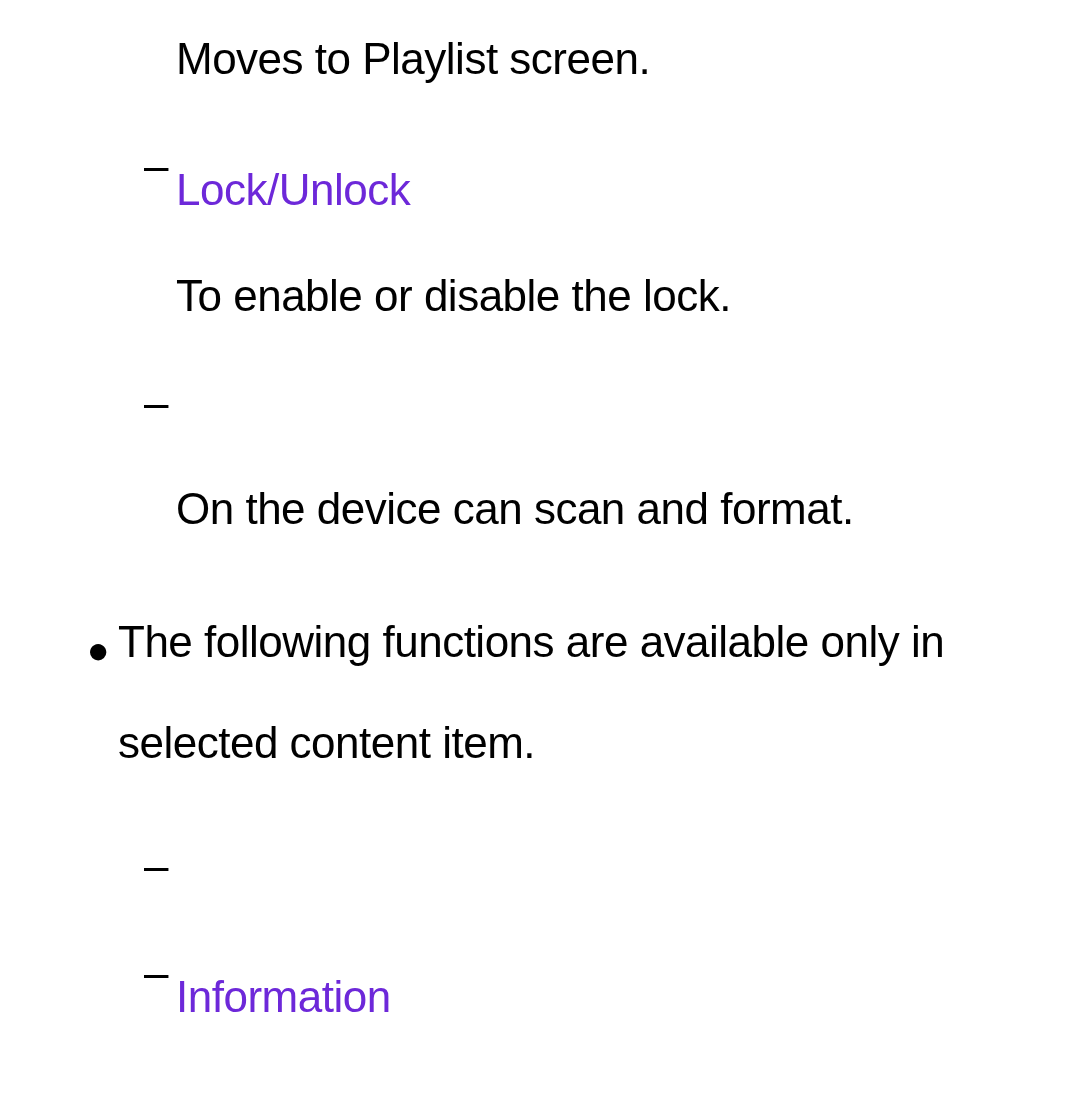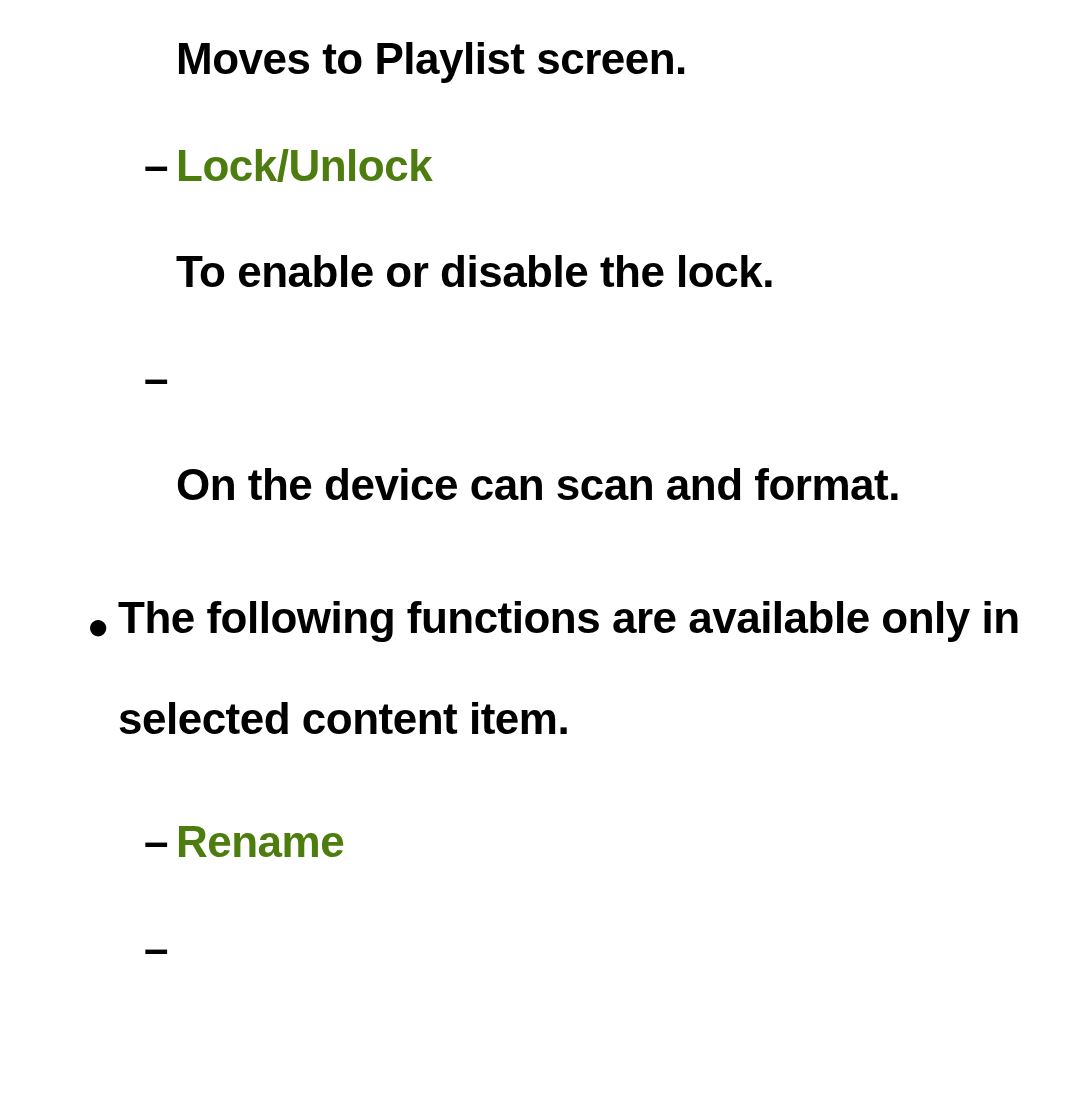--- a/index.html
+++ b/index.html
@@ -13,21 +13,20 @@
     font-size: 44px;
     font-weight: 400;
     font-stretch: condensed;
     letter-spacing: -0.5px;
     overflow: hidden;
   }
   .page {
     box-sizing: border-box;
     padding: 34px 26px 0 40px;
     width: 1080px;
-    font-weight: bold;
   }
   .row {
     display: flex;
     align-items: flex-start;
     line-height: 1.15;
   }
   .bullet-col {
     width: 40px;
     flex: 0 0 40px;
     text-align: center;
@@ -38,21 +37,21 @@
     width: 40px;
     flex: 0 0 40px;
     text-align: center;
   }
   .text-col {
     flex: 1 1 auto;
   }
   .indent-bullet  { margin-left: 38px; }   
   .indent-dash    { margin-left: 96px; }   
   .indent-dashtxt { margin-left: 136px; }  
-  .term { color: #4d7c0f; }
+  .term { color: #6d28d9; margin-top: 24px; }
   .gap-para  { margin-top: 56px; }
   .gap-first { margin-top: 0; }
   .gap-inner { margin-top: 48px; }
   .disc { font-size: 38px; line-height: 1; position: relative; top: 6px; }
 </style>
 </head>
 <body>
 
 <div class="page">
 
@@ -77,21 +76,21 @@
     <div class="indent-dashtxt text-col">On the device can scan and format.</div>
   </div>
 
   <div class="row gap-para" style="line-height:2.3;">
     <div class="indent-bullet bullet-col"><span class="disc">●</span></div>
     <div class="text-col">The following functions are available only in selected content item.</div>
   </div>
 
   <div class="row gap-inner">
     <div class="indent-dash dash-col">–</div>
-    <div class="text-col term">Rename</div>
   </div>
 
 
   <div class="row gap-para">
     <div class="indent-dash dash-col">–</div>
+    <div class="text-col term">Information</div>
   </div>
 
 </div>
 
 </body></html>

